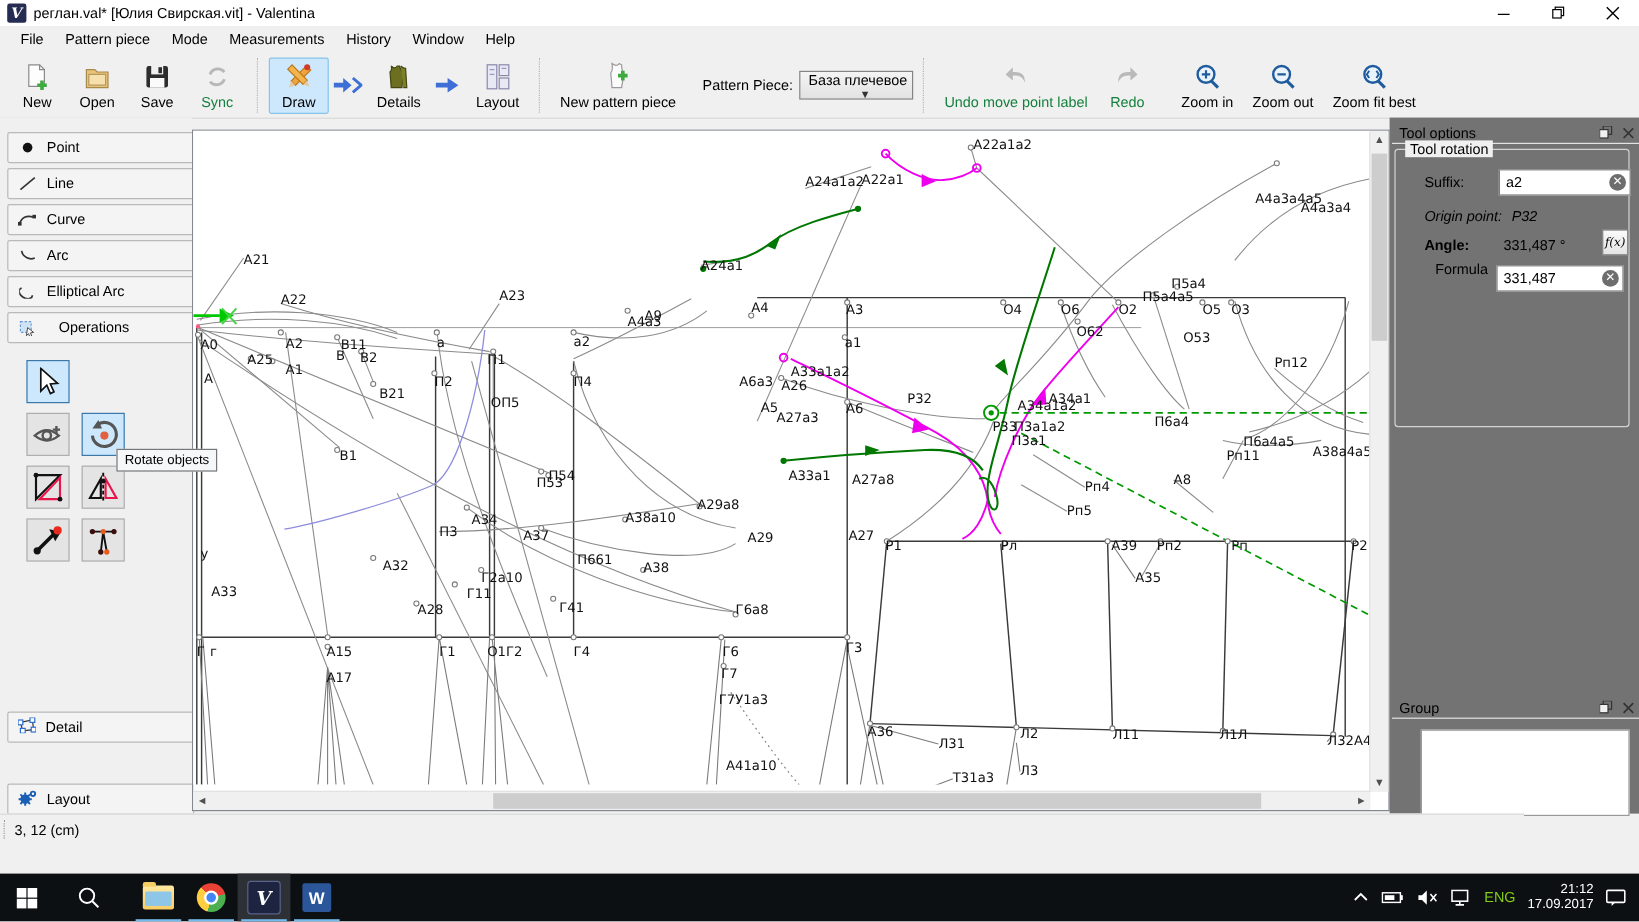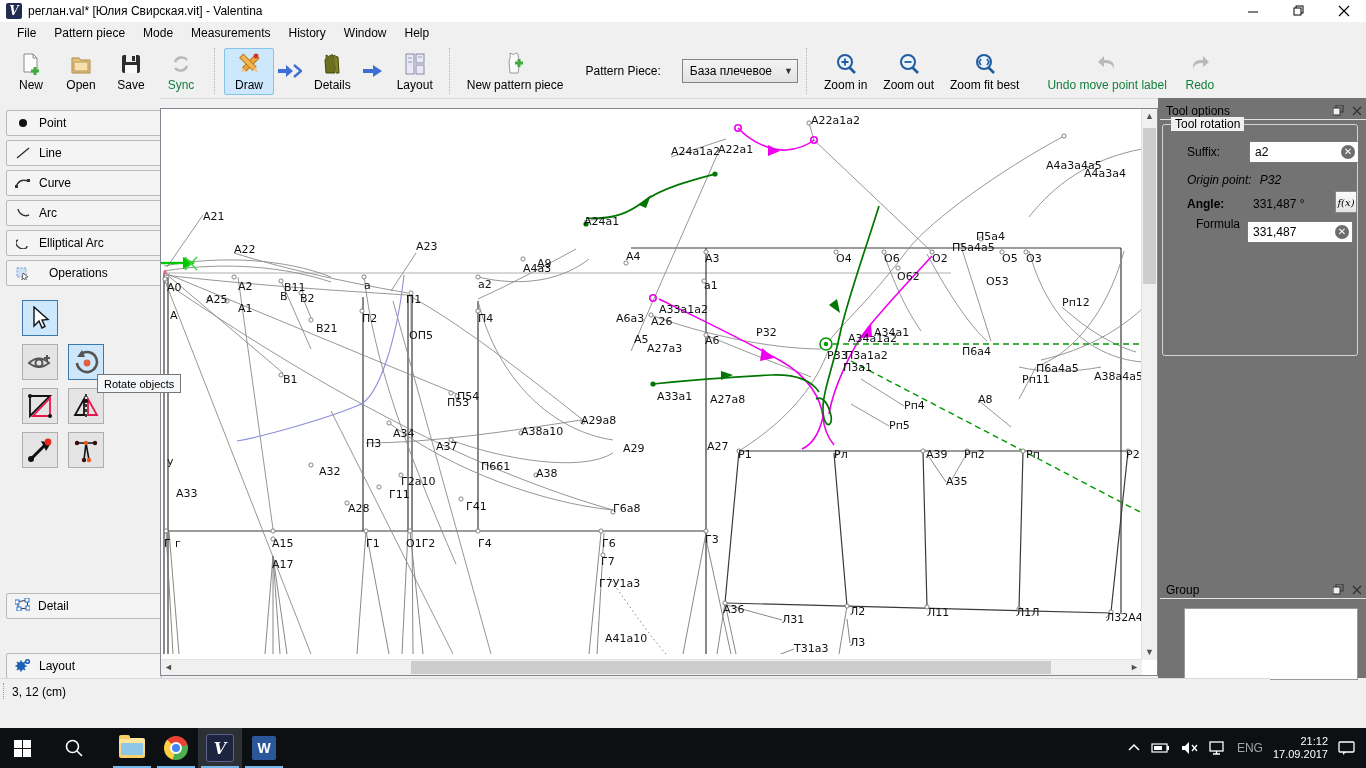--- a/index.html
+++ b/index.html
@@ -28,21 +28,21 @@
   .tb-group{display:flex;align-items:center;padding:2px 6px;}
   .tb-sep{width:1px;margin:4px 2px;border-left:1px dotted #b5b5b5;}
   .tb-btn{display:flex;flex-direction:column;align-items:center;justify-content:center;
     padding:2px 7px;border:1px solid transparent;border-radius:2px;min-width:34px;}
   .tb-btn .ico{height:26px;display:flex;align-items:center;justify-content:center;}
   .tb-btn .cap{font-size:12px;margin-top:1px;white-space:nowrap;}
   .tb-btn.selected{background:#cde8fc;border-color:#84c3ea;}
   .tb-btn.disabled .cap{color:#15803d;}
   .mode-arrow{margin:0 4px;display:flex;align-items:center;}
   .combo{height:22px;border:1px solid #848484;background:linear-gradient(#f4f4f4,#e2e2e2);
-    display:flex;align-items:center;padding:0 4px 0 7px;margin-left:21px;}
+    display:flex;align-items:center;padding:0 4px 0 7px;margin-left:5px;flex-direction:column;}
   .combo .arr{margin-left:12px;font-size:9px;color:#333;}
   .tb-label{white-space:nowrap;}
   
   .sidebar{position:absolute;left:0;top:98px;width:160px;height:580px;background:#f0f0f0;}
   .cat-btn{position:absolute;left:6px;width:146px;height:24px;background:#f4f4f4;
     border:1px solid #b9b9b9;border-radius:2px;display:flex;align-items:center;padding-left:8px;gap:8px;}
   .cat-btn .cico{width:16px;display:flex;justify-content:center;}
   .tool-btn{position:absolute;width:34px;height:34px;background:#e4e4e4;border:1px solid #aeaeae;
     display:flex;align-items:center;justify-content:center;}
   .tool-btn.selected{background:#cde8fc;border-color:#3c78aa;}
@@ -80,21 +80,21 @@
   .statusbar .coords{position:absolute;left:12px;top:6px;}
   .statusbar .grip{position:absolute;left:3px;top:4px;height:16px;border-left:1px dotted #9a9a9a;}
   
   .taskbar{position:absolute;left:0;top:728px;width:1366px;height:40px;background:#0d1013;display:flex;align-items:center;}
   .task-btn{width:44px;height:40px;display:flex;align-items:center;justify-content:center;position:relative;}
   .task-btn.open::after{content:"";position:absolute;left:3px;right:3px;bottom:0;height:2px;background:#76b9ed;}
   .task-btn.active{background:#2d3136;}
   .tray{margin-left:auto;display:flex;align-items:center;gap:10px;padding-right:10px;color:#fff;}
   .tray .titem{display:flex;align-items:center;justify-content:center;}
   .clock{text-align:right;font-size:11px;line-height:13px;color:#fff;}
-  .lang{font-size:12px;color:#a3a3a3;}
+  .lang{font-size:12px;color:#84cc16;}
   .start-grid{display:grid;grid-template-columns:8px 8px;grid-template-rows:8px 8px;gap:1px;}
   .start-grid div{background:#fff;}
   .v-task-icon{width:26px;height:26px;background:#1d2440;border:1px solid #5a618a;border-radius:3px;color:#fff;
     font-family:"DejaVu Serif",serif;font-style:italic;font-weight:bold;font-size:16px;display:flex;align-items:center;justify-content:center;}
   .word-icon{width:24px;height:24px;background:#2b579a;border-radius:2px;color:#fff;font-weight:bold;font-size:14px;
     display:flex;align-items:center;justify-content:center;}
   .chrome-icon{width:24px;height:24px;border-radius:50%;
     background:conic-gradient(from -45deg,#ea4335 0 120deg,#4caf50 120deg 240deg,#ffcd40 240deg 360deg);
     position:relative;}
   .chrome-icon::after{content:"";position:absolute;left:6px;top:6px;width:12px;height:12px;border-radius:50%;
@@ -248,20 +248,38 @@
       <div class="cap">New pattern piece</div>
     </div>
     <div class="tb-label" style="margin-left:14px;">Pattern Piece:</div>
     <div class="combo">
       <span>База плечевое</span>
       <span class="arr">▼</span>
     </div>
   </div>
   <div class="tb-sep"></div>
   <div class="tb-group">
+    <div class="tb-btn disabled">
+      <div class="ico">
+          <svg width="26" height="24">
+            <path d="M10 4 L4 10 L10 15 v-4 q8 -1 10 6 q1 -10 -10 -9 z" fill="#b9b9b9"></path>
+          </svg>
+        </div>
+      <div class="cap">Undo move point label</div>
+    </div>
+    <div class="tb-btn disabled">
+      <div class="ico">
+          <svg width="26" height="24">
+            <path d="M16 4 L22 10 L16 15 v-4 q-8 -1 -10 6 q-1 -10 10 -9 z" fill="#b9b9b9"></path>
+          </svg>
+        </div>
+      <div class="cap">Redo</div>
+    </div>
+  </div>
+  <div class="tb-group">
     <div class="tb-btn">
       <div class="ico">
           <svg width="24" height="24">
             <circle cx="11" cy="10" r="7" fill="#eaf2fb" stroke="#1f5c9e" stroke-width="2"></circle>
             <path d="M11 6.5 v7 M7.5 10 h7" stroke="#1f5c9e" stroke-width="1.8"></path>
             <line x1="15.5" y1="15.5" x2="21" y2="21" stroke="#1f5c9e" stroke-width="2.6"></line>
           </svg>
         </div>
       <div class="cap">Zoom in</div>
     </div>
@@ -277,38 +295,20 @@
     </div>
     <div class="tb-btn">
       <div class="ico">
           <svg width="24" height="24">
             <circle cx="11" cy="10" r="7" fill="#eaf2fb" stroke="#1f5c9e" stroke-width="2"></circle>
             <path d="M8 7 l-2 3 2 3 M14 7 l2 3 -2 3" fill="none" stroke="#1f5c9e" stroke-width="1.6"></path>
             <line x1="15.5" y1="15.5" x2="21" y2="21" stroke="#1f5c9e" stroke-width="2.6"></line>
           </svg>
         </div>
       <div class="cap">Zoom fit best</div>
-    </div>
-  </div>
-  <div class="tb-group">
-    <div class="tb-btn disabled">
-      <div class="ico">
-          <svg width="26" height="24">
-            <path d="M10 4 L4 10 L10 15 v-4 q8 -1 10 6 q1 -10 -10 -9 z" fill="#b9b9b9"></path>
-          </svg>
-        </div>
-      <div class="cap">Undo move point label</div>
-    </div>
-    <div class="tb-btn disabled">
-      <div class="ico">
-          <svg width="26" height="24">
-            <path d="M16 4 L22 10 L16 15 v-4 q-8 -1 -10 6 q-1 -10 10 -9 z" fill="#b9b9b9"></path>
-          </svg>
-        </div>
-      <div class="cap">Redo</div>
     </div>
   </div>
 </div>
 
 <div class="sidebar">
   <div class="cat-btn" style="top:12px;">
     <span class="cico">
         <svg width="12" height="12">
           <circle cx="6" cy="6" r="4" fill="#111"></circle>
         </svg>

